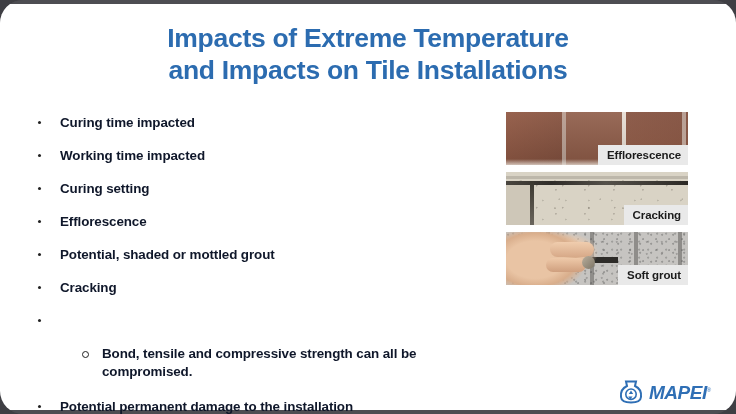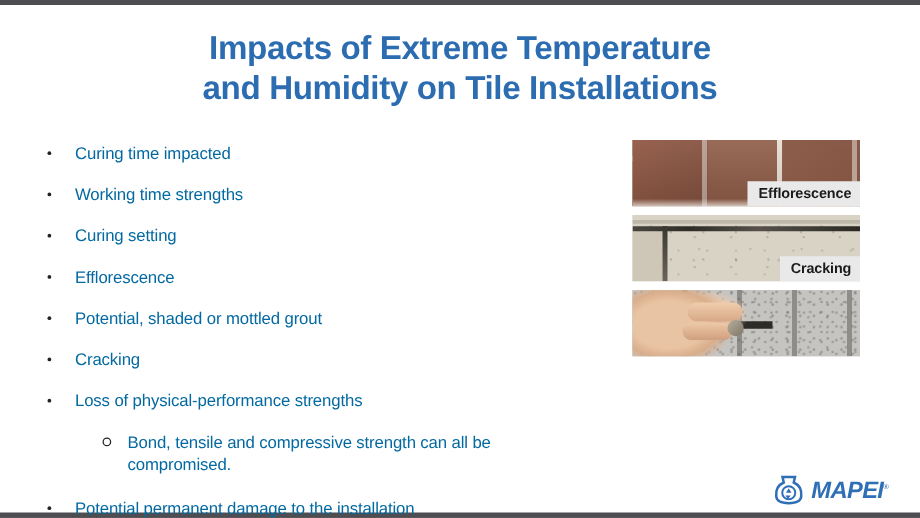--- a/index.html
+++ b/index.html
@@ -13,20 +13,21 @@
     overflow: hidden;
     font-family: "Liberation Sans", sans-serif;
   }
 
   #slide-frame {
     position: relative;
     width: 736px;
     height: 414px;
     background: #4a4a4f;
     overflow: hidden;
+    border-radius: 23px;
   }
 
   .letterbox {
     position: absolute;
     left: 0;
     width: 736px;
     height: 4px;
     background: #4d4d52;
   }
   .letterbox.top { top: 0; }
@@ -99,22 +100,22 @@
     width: 5px;
     height: 5px;
     border: 1.2px solid #222;
     border-radius: 50%;
     vertical-align: middle;
     margin-bottom: 2px;
   }
   .bullet-text {
     font-size: 13.4px;
     line-height: 18px;
-    font-weight: normal;
-    color: #0369a1;
+    font-weight: bold;
+    color: #0f172a;
     letter-spacing: -0.1px;
   }
 
   
   #photo-stack {
     position: absolute;
     left: 506px;
     top: 108px;
     width: 182px;
   }
@@ -292,33 +293,33 @@
 
 <div id="slide-frame">
 
   <div class="letterbox top"></div>
   <div class="letterbox bottom"></div>
 
   <div id="slide-canvas">
 
     <div id="title-block">
       <span class="title-line">Impacts of Extreme Temperature</span>
-      <span class="title-line">and Humidity on Tile Installations</span>
+      <span class="title-line">and Impacts on Tile Installations</span>
     </div>
 
     <div id="bullet-list">
 
       <div class="bullet-row">
         <span class="bullet-marker"><span class="dot"></span></span>
         <span class="bullet-text">Curing time impacted</span>
       </div>
 
       <div class="bullet-row">
         <span class="bullet-marker"><span class="dot"></span></span>
-        <span class="bullet-text">Working time strengths</span>
+        <span class="bullet-text">Working time impacted</span>
       </div>
 
       <div class="bullet-row">
         <span class="bullet-marker"><span class="dot"></span></span>
         <span class="bullet-text">Curing setting</span>
       </div>
 
       <div class="bullet-row">
         <span class="bullet-marker"><span class="dot"></span></span>
         <span class="bullet-text">Efflorescence</span>
@@ -329,21 +330,20 @@
         <span class="bullet-text">Potential, shaded or mottled grout</span>
       </div>
 
       <div class="bullet-row">
         <span class="bullet-marker"><span class="dot"></span></span>
         <span class="bullet-text">Cracking</span>
       </div>
 
       <div class="bullet-row">
         <span class="bullet-marker"><span class="dot"></span></span>
-        <span class="bullet-text">Loss of physical-performance strengths</span>
       </div>
 
       <div class="bullet-row sub">
         <span class="bullet-marker"><span class="circle"></span></span>
         <span class="bullet-text">Bond, tensile and compressive strength can all be compromised.</span>
       </div>
 
       <div class="bullet-row">
         <span class="bullet-marker"><span class="dot"></span></span>
         <span class="bullet-text">Potential permanent damage to the installation</span>
@@ -374,20 +374,21 @@
       </div>
 
       <div class="photo-panel">
         <div class="art-softgrout">
           <div class="gap"></div>
           <div class="hand"></div>
           <div class="finger-a"></div>
           <div class="finger-b"></div>
           <div class="coin"></div>
         </div>
+        <div class="photo-caption">Soft grout</div>
       </div>
 
     </div>
 
     <div id="mapei-logo">
       <svg id="mapei-mark" viewBox="0 0 26 24">
         <path d="M8 1.5 L18 1.5 L17 6 C21.5 8 23.5 12 23 17 C22.7 21 19.5 22.5 13 22.5 C6.5 22.5 3.3 21 3 17 C2.5 12 4.5 8 9 6 Z" fill="none" stroke="#2f6fb5" stroke-width="2"></path>
         <circle cx="13" cy="14.2" r="5.2" fill="none" stroke="#2f6fb5" stroke-width="1.6"></circle>
         <path d="M13 10.6 L15.2 14.1 L10.8 14.1 Z" fill="#2f6fb5"></path>
         <path d="M10.2 16.4 L14.6 16.4 L12.4 19.2 Z" fill="#2f6fb5"></path>

